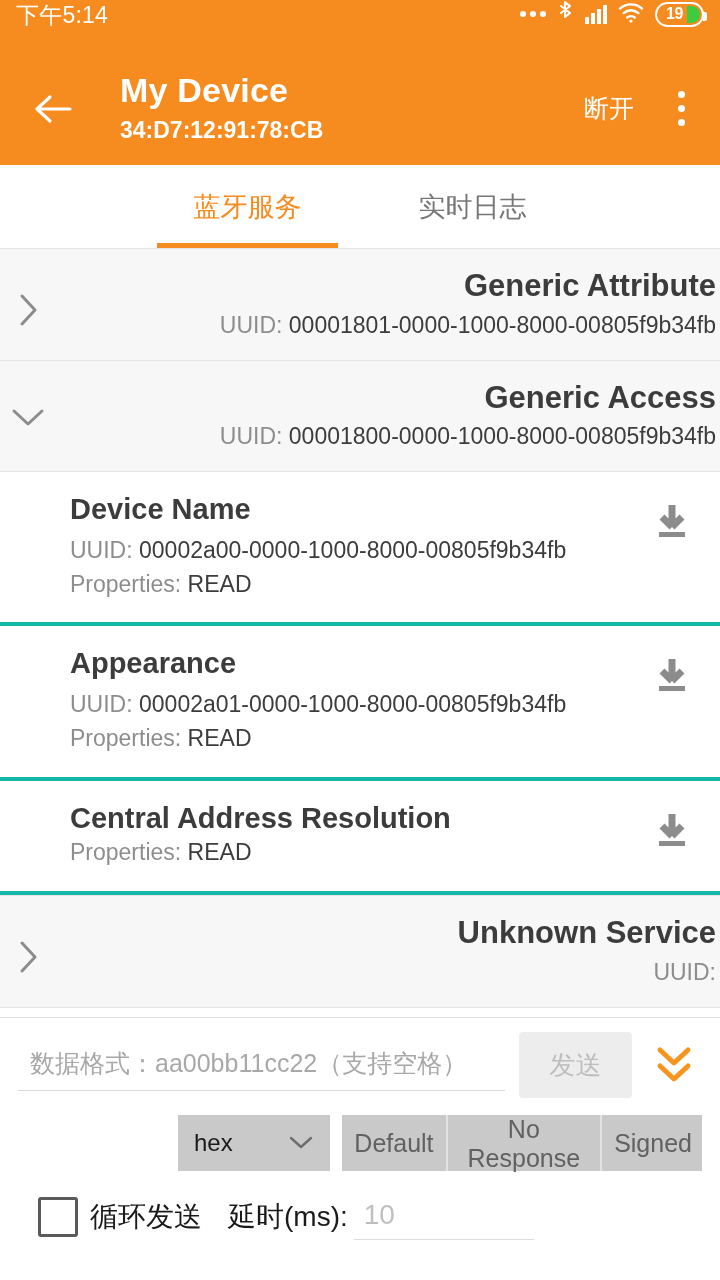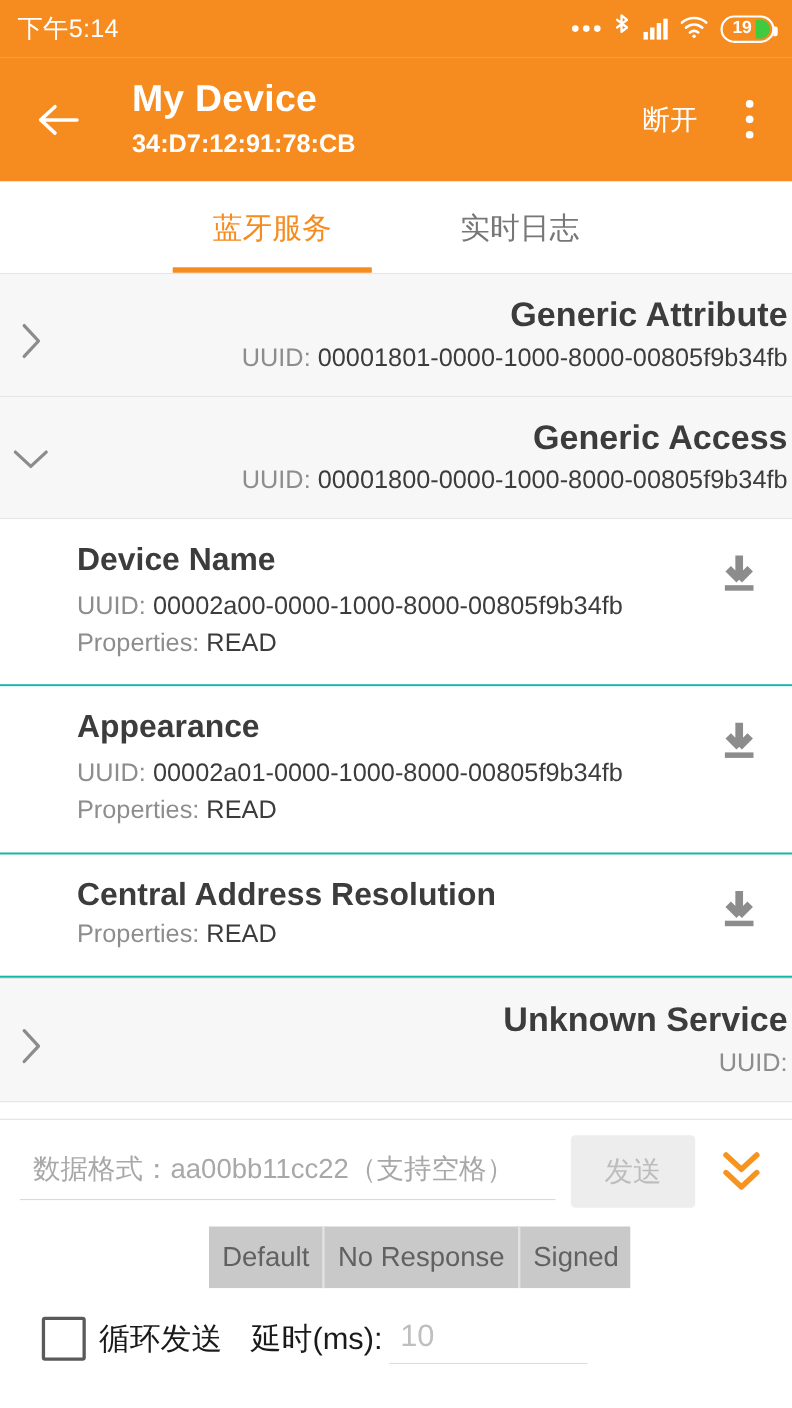--- a/index.html
+++ b/index.html
@@ -7,21 +7,21 @@
     width:720px; height:1280px;
     font-family:"Liberation Sans", sans-serif;
     background:#ffffff;
     overflow:hidden;
   }
   #app { position:relative; width:720px; height:1280px; background:#fff; }
 
   
   .statusbar{
     height:52px; background:#F68B1F; color:#fff;
-    display:flex; align-items:center; padding:0 16px;
+    display:flex; align-items:flex-start; padding:0 16px;
   }
   .sb-clock{ font-size:23px; letter-spacing:.2px; }
   .sb-right{ margin-left:auto; display:flex; align-items:center; gap:11px; }
   .sb-dots{ display:flex; gap:4px; align-items:center; }
   .sb-dots i{ width:6px; height:6px; border-radius:50%; background:#fff; display:block; }
   .sb-sig{ display:flex; align-items:flex-end; gap:2px; height:20px; }
   .sb-sig i{ width:4px; background:#fff; display:block; }
   .sb-sig i:nth-child(1){ height:7px; }
   .sb-sig i:nth-child(2){ height:11px; }
   .sb-sig i:nth-child(3){ height:15px; }
@@ -71,21 +71,21 @@
   }
   .svc + .svc{ border-top:none; }
   .chev{ width:56px; flex:0 0 56px; display:flex; justify-content:center;
          padding-top:26px; cursor:pointer; }
   .svc-body{ flex:1; }
   .svc-name{ font-size:31px; font-weight:bold; color:#3C3C3C; line-height:1.22; }
   .uuid-line{ font-size:23px; color:#8D8D8D; margin-top:6px; line-height:1.25; }
   .uuid-line b{ color:#3C3C3C; font-weight:normal; }
 
   .chr{
-    background:#fff; border-bottom:2px solid #14b8a6;
+    background:#fff; border-bottom:4px solid #14b8a6;
     padding:20px 26px 22px 70px; display:flex; align-items:flex-start; position:relative;
   }
   .chr-body{ flex:1; }
   .chr-name{ font-size:29px; font-weight:bold; color:#3C3C3C; line-height:1.2; }
   .chr-sub{ font-size:23px; color:#8D8D8D; margin-top:8px; line-height:1.38; }
   .chr-sub b{ color:#3C3C3C; font-weight:normal; }
   .dl{ width:44px; flex:0 0 44px; margin-top:8px; cursor:pointer; }
 
   
   .bottom{
@@ -305,20 +305,28 @@
       <button class="send-btn">发送</button>
       <div class="dblchev">
         <svg width="44" height="46" viewBox="0 0 44 46">
           <path d="M8 8l14 13L36 8" fill="none" stroke="#F7941E" stroke-width="5" stroke-linecap="round" stroke-linejoin="round"></path>
           <path d="M8 24l14 13L36 24" fill="none" stroke="#F7941E" stroke-width="5" stroke-linecap="round" stroke-linejoin="round"></path>
         </svg>
       </div>
     </div>
 
     <div class="row2">
+      <div class="sel">
+        <span>hex</span>
+        <span>
+          <svg width="26" height="16" viewBox="0 0 26 16">
+              <path d="M3 3l10 9 10-9" fill="none" stroke="#6E6E6E" stroke-width="2.4" stroke-linecap="round" stroke-linejoin="round"></path>
+            </svg>
+        </span>
+      </div>
       <div class="seg">
         <button>Default</button>
         <button>No Response</button>
         <button>Signed</button>
       </div>
     </div>
 
     <div class="row3">
       <div class="cbox"></div>
       <div class="cbox-label">循环发送</div>

